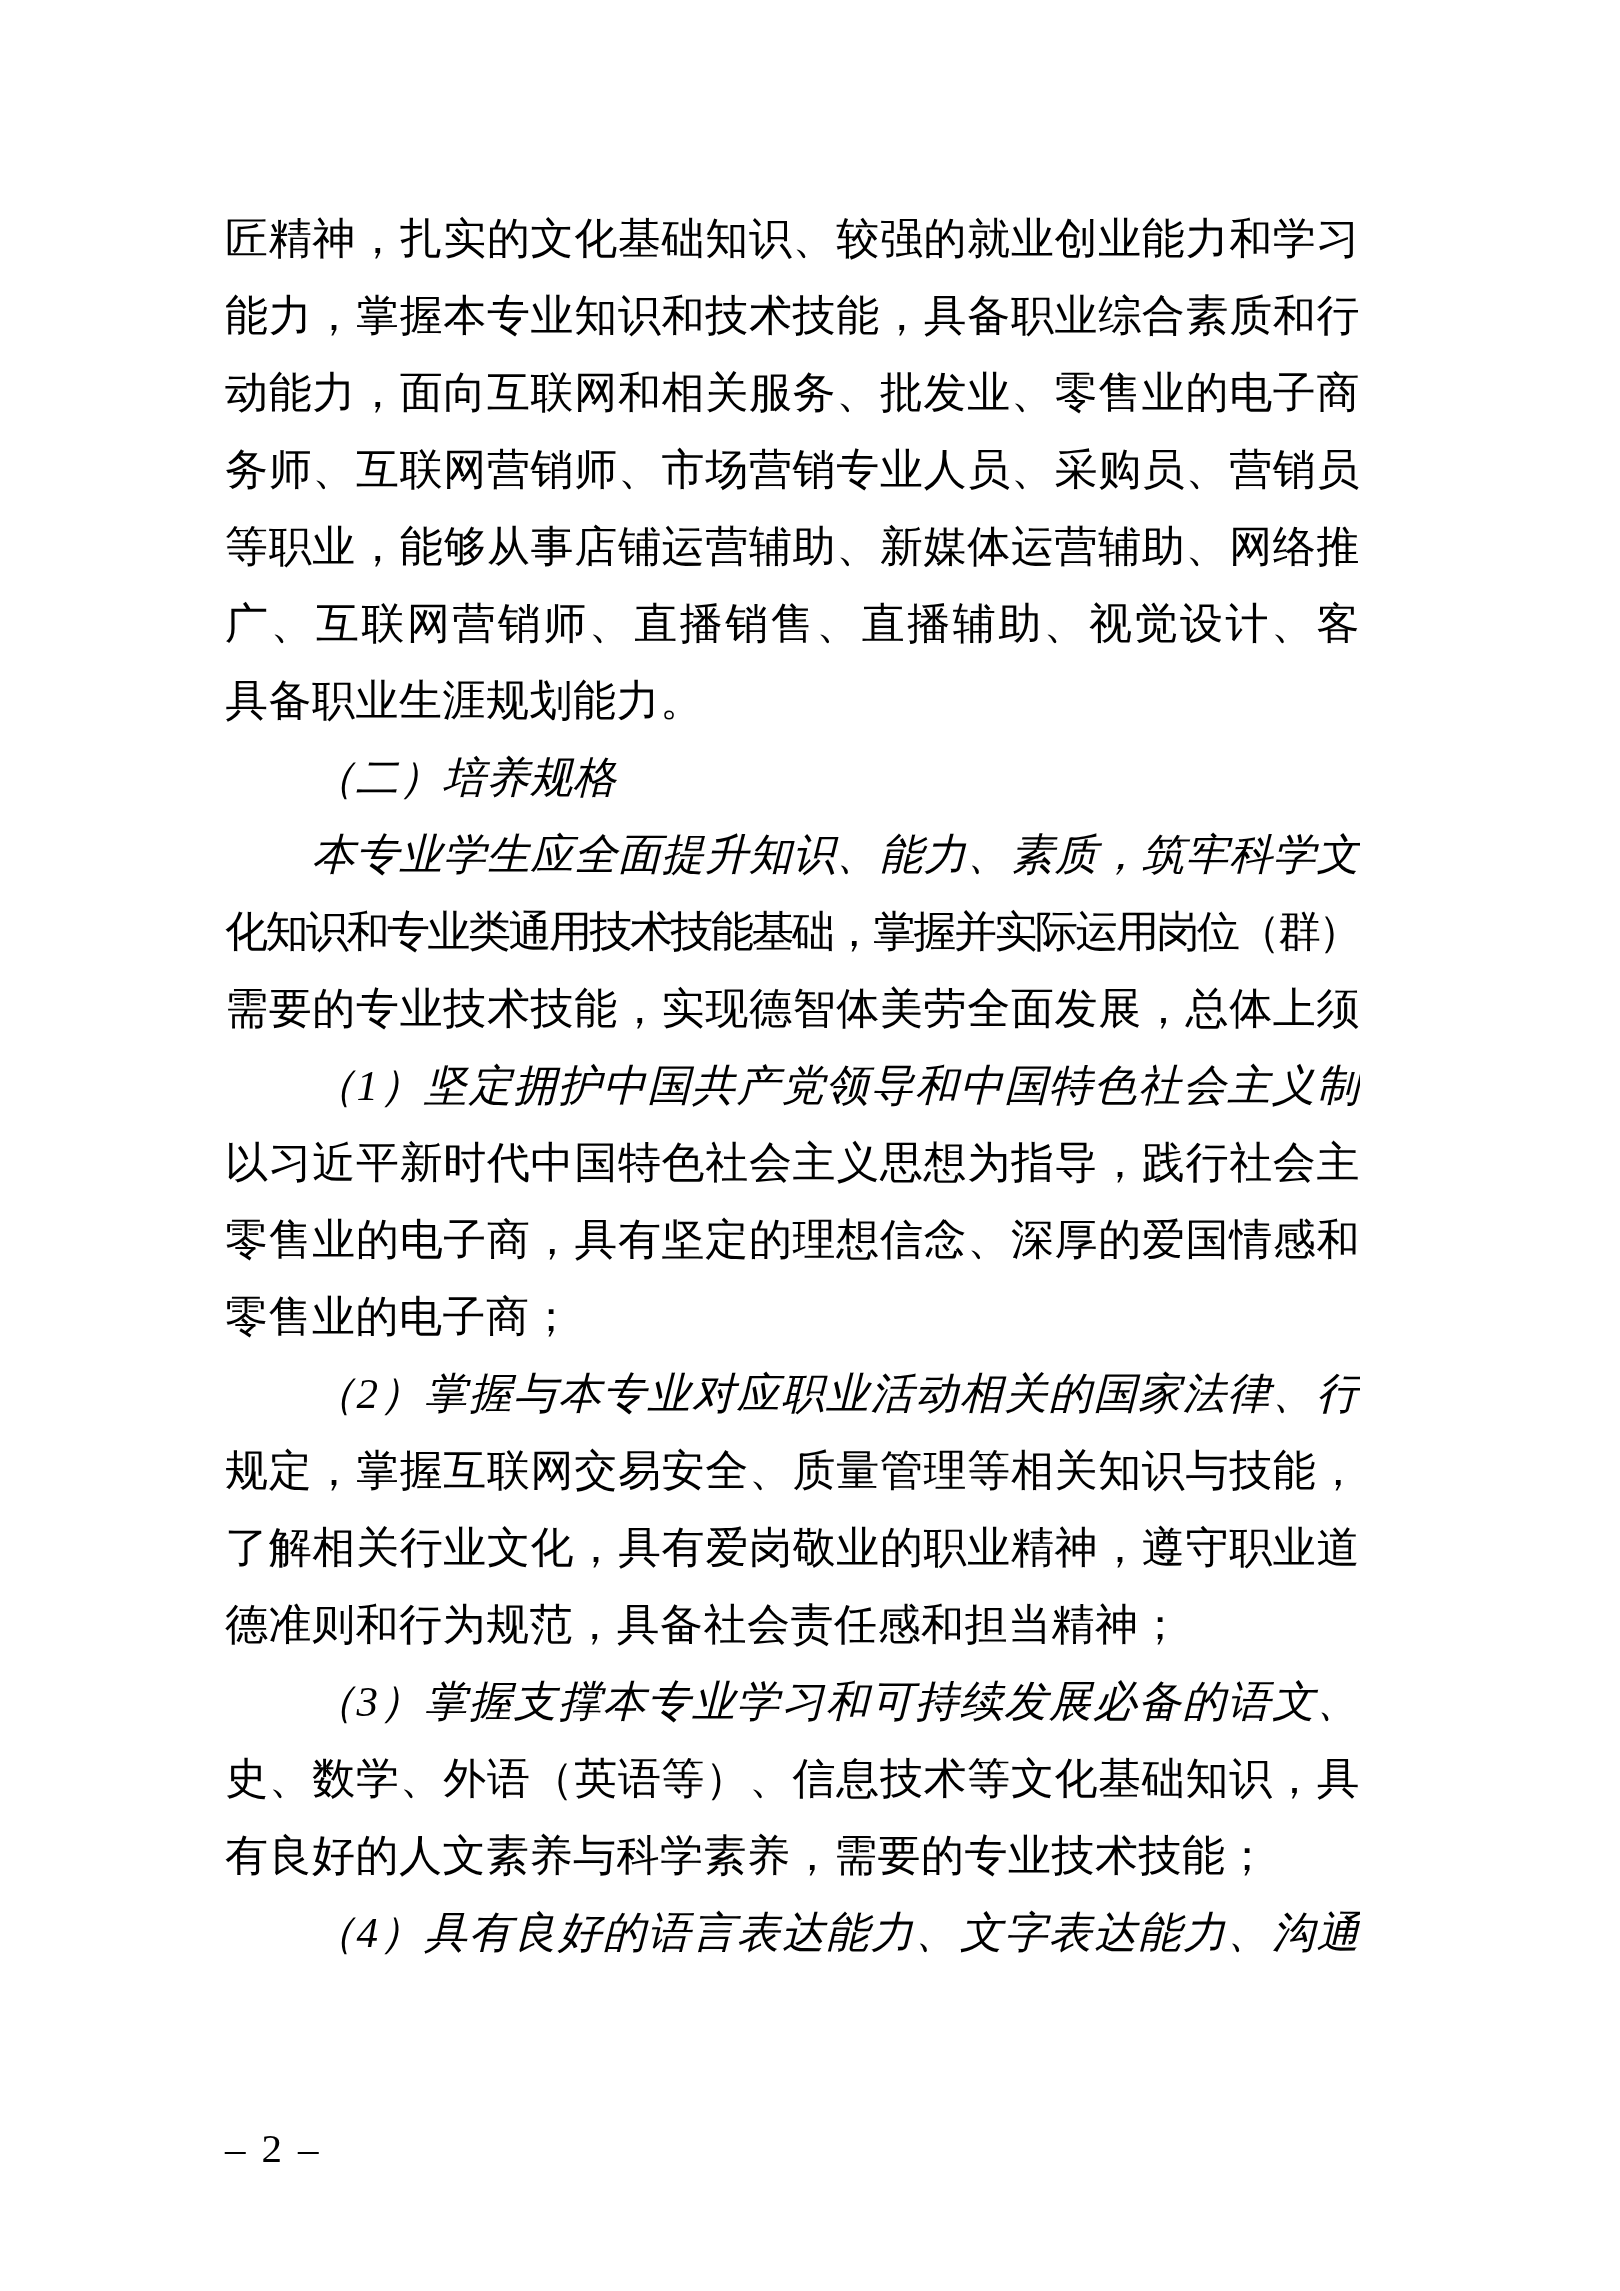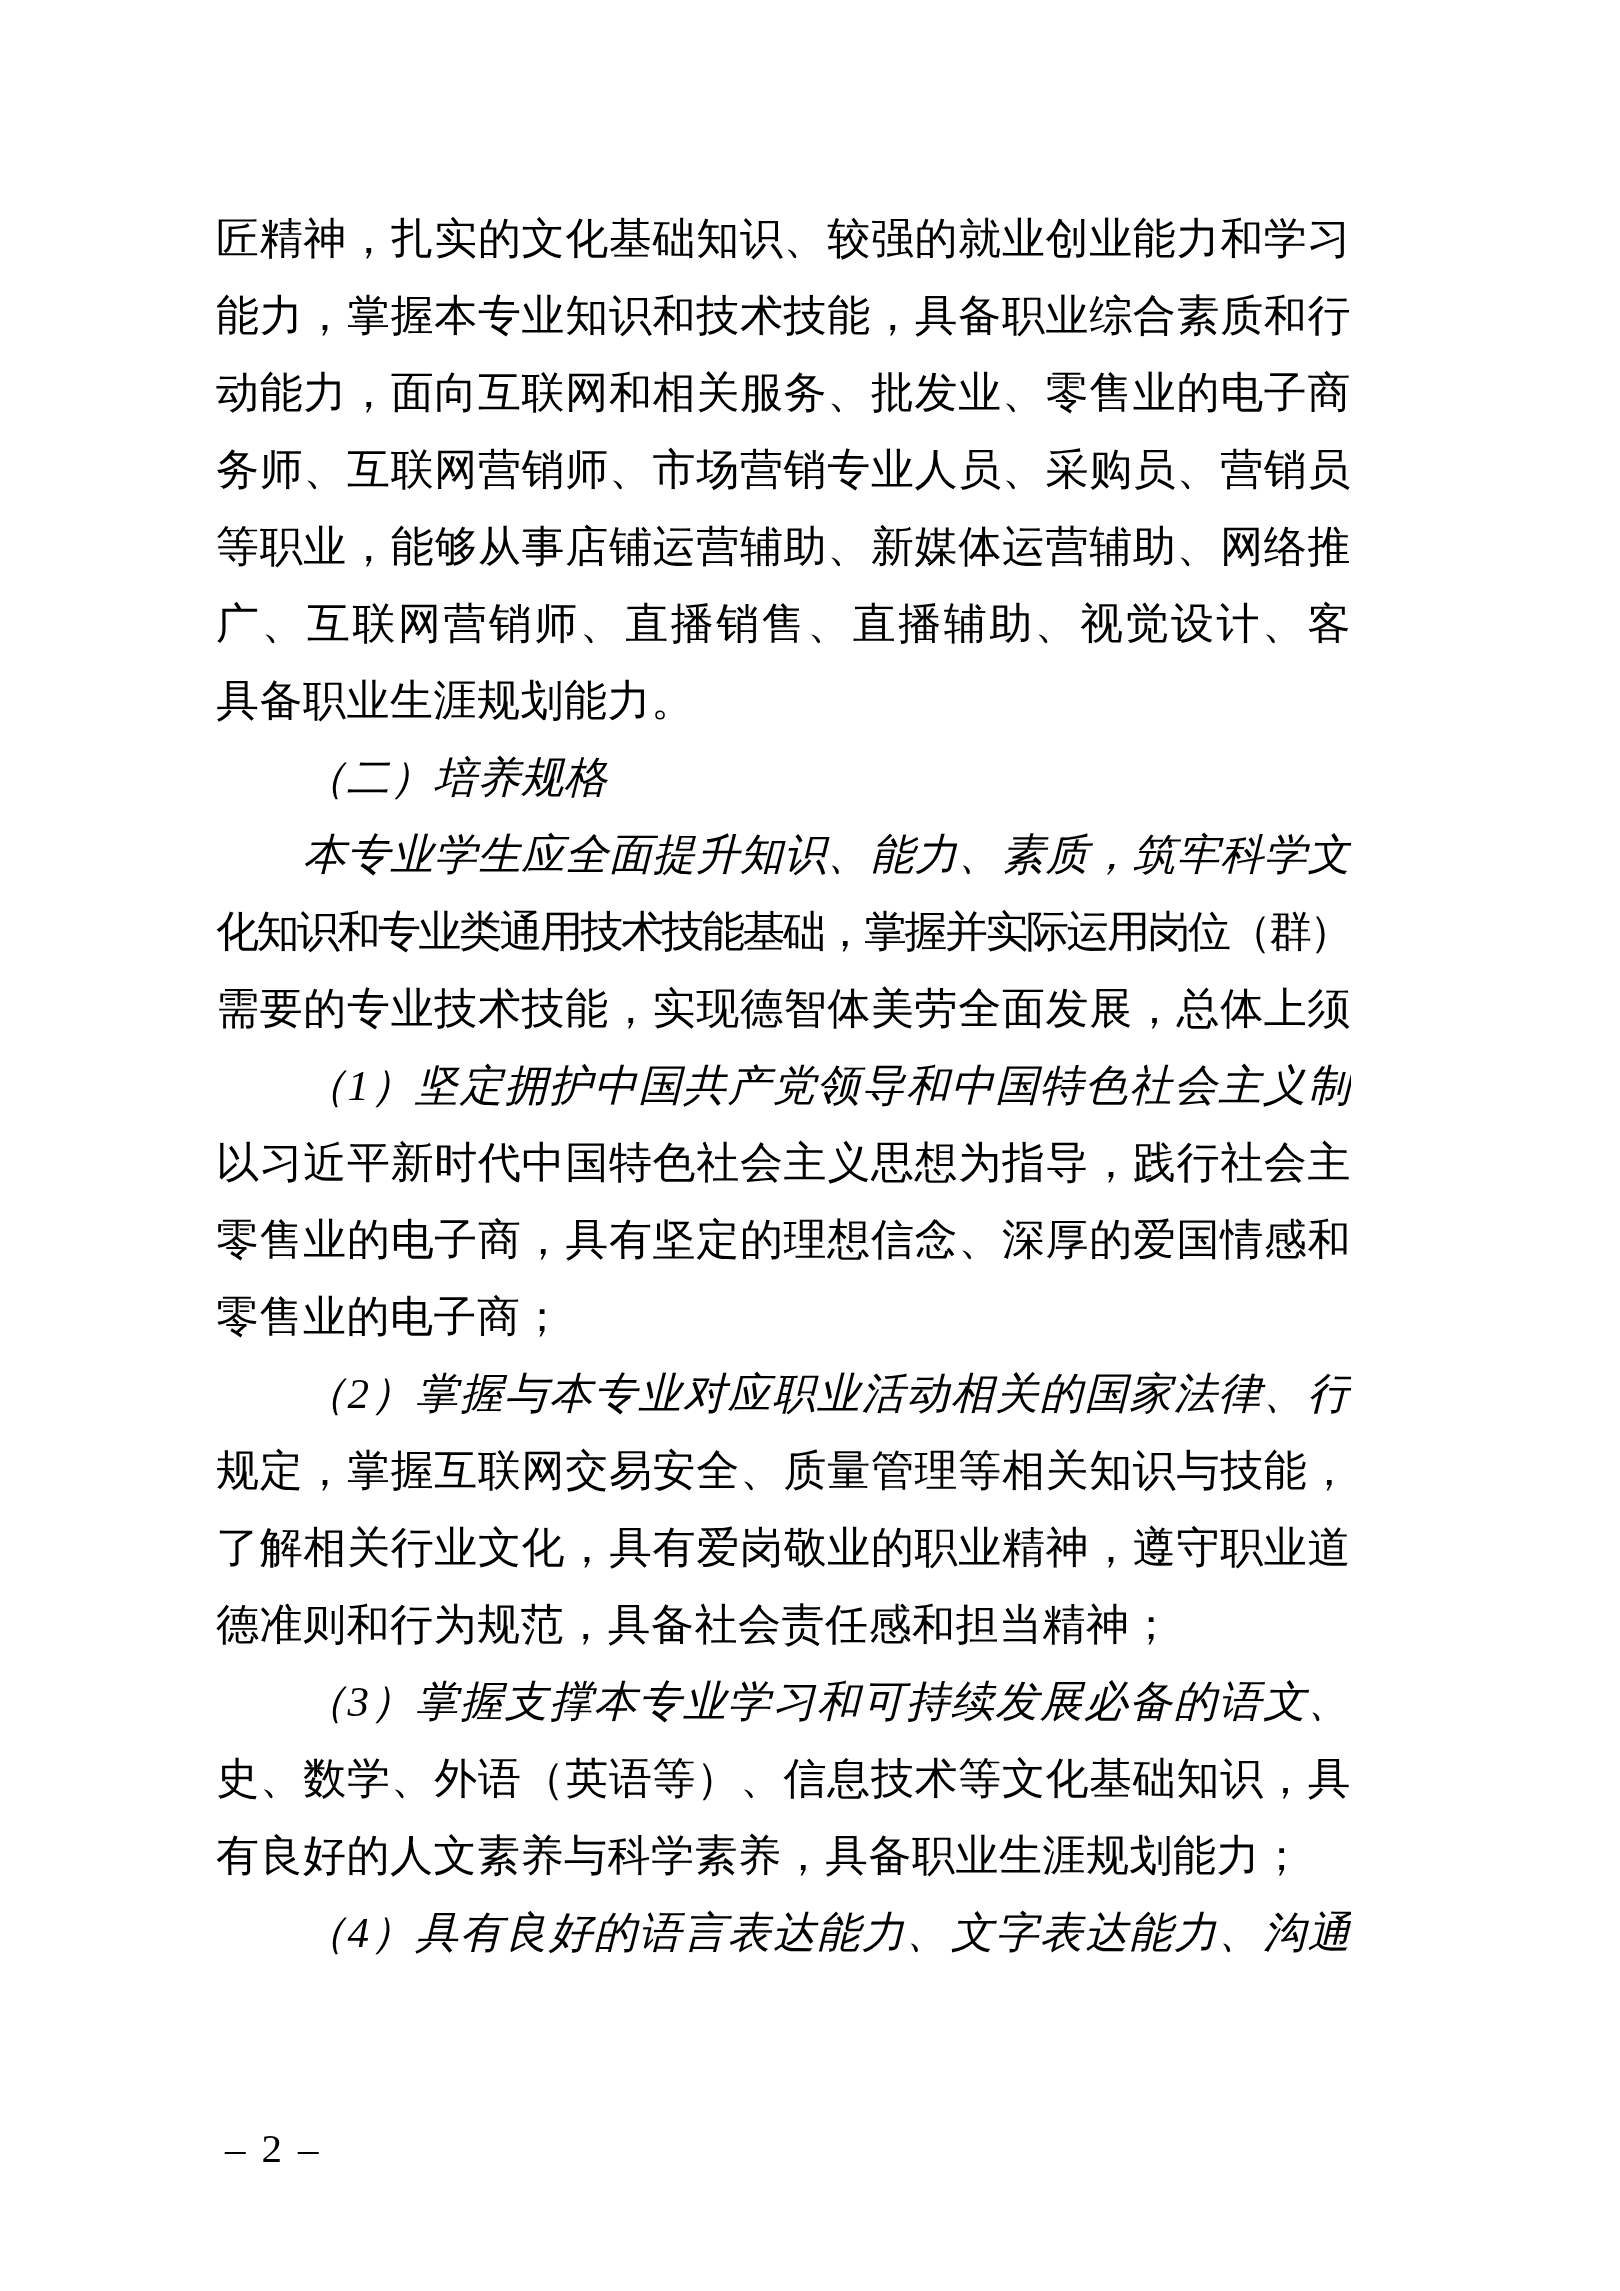--- a/index.html
+++ b/index.html
@@ -12,21 +12,21 @@
     width: 1620px;
     height: 2292px;
     margin: 0 auto;
     background: #ffffff;
     overflow: hidden;
     font-family: "Liberation Serif", "DejaVu Serif", serif;
     color: #000000;
   }
   .body-text {
     position: absolute;
-    left: 216px;
+    left: 225px;
     top: 200px;
     width: 1135px;
   }
   .line {
     height: 77px;
     line-height: 77px;
     font-size: 43px;
     letter-spacing: 0.5px;
     white-space: nowrap;
     overflow: visible;
@@ -77,20 +77,20 @@
       <div class="line indent justify">（1）坚定拥护中国共产党领导和中国特色社会主义制度，</div>
       <div class="line justify">以习近平新时代中国特色社会主义思想为指导，践行社会主</div>
       <div class="line justify">零售业的电子商，具有坚定的理想信念、深厚的爱国情感和中</div>
       <div class="line">零售业的电子商；</div>
       <div class="line indent justify">（2）掌握与本专业对应职业活动相关的国家法律、行业</div>
       <div class="line justify">规定，掌握互联网交易安全、质量管理等相关知识与技能，</div>
       <div class="line justify">了解相关行业文化，具有爱岗敬业的职业精神，遵守职业道</div>
       <div class="line">德准则和行为规范，具备社会责任感和担当精神；</div>
       <div class="line indent justify">（3）掌握支撑本专业学习和可持续发展必备的语文、历</div>
       <div class="line justify">史、数学、外语（英语等）、信息技术等文化基础知识，具</div>
-      <div class="line">有良好的人文素养与科学素养，具备职业生涯规划能力；</div>
+      <div class="line">有良好的人文素养与科学素养，需要的专业技术技能；</div>
       <div class="line indent justify">（4）具有良好的语言表达能力、文字表达能力、沟通合</div>
     </div>
 
   <div class="footer">– 2 –</div>
 
 </div>
 
 
 </body></html>

